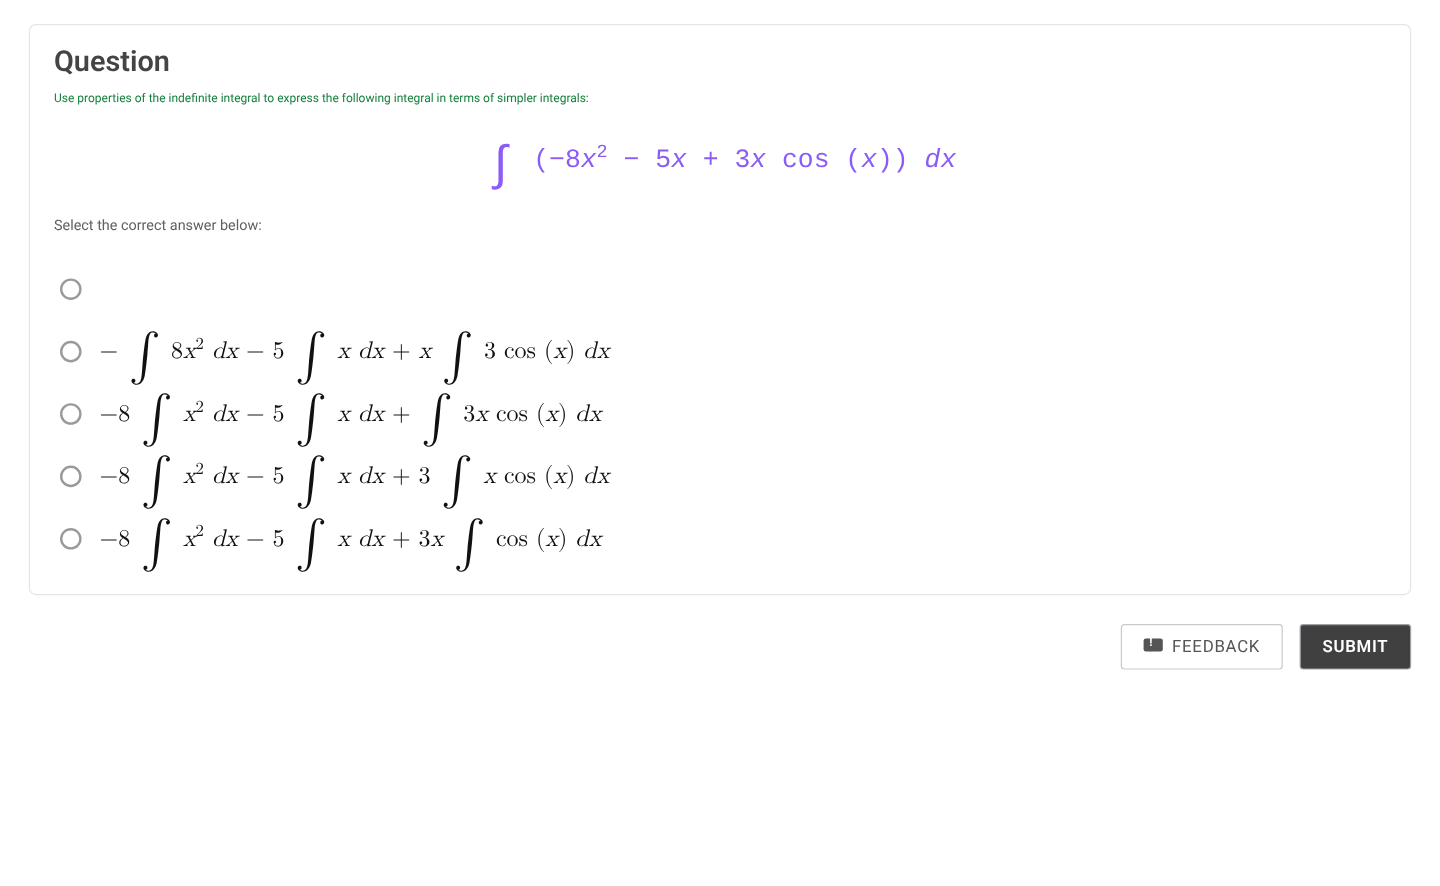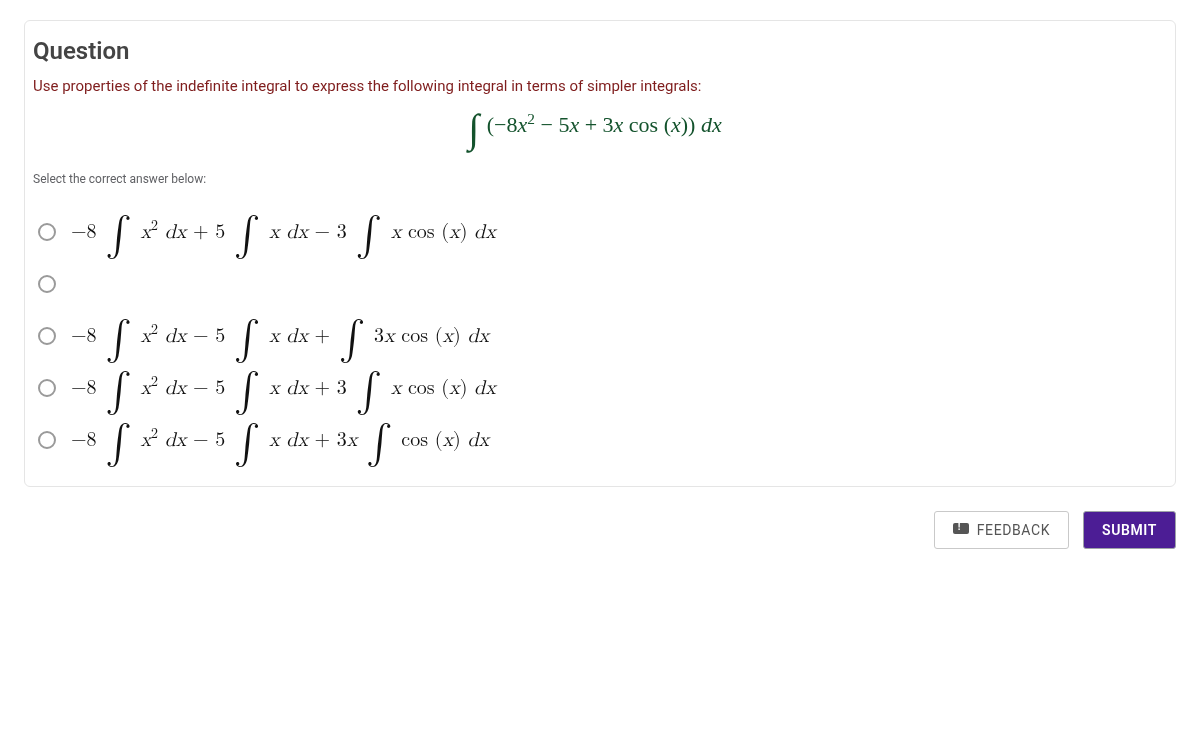--- a/index.html
+++ b/index.html
@@ -6,38 +6,38 @@
   body {
     margin: 0;
     font-family: -apple-system, BlinkMacSystemFont, "Segoe UI", Roboto, "Helvetica Neue", Arial, sans-serif;
     background: #fff;
     color: #333;
     padding: 20px 24px;
   }
   .card {
     border: 1px solid #e5e5e5;
     border-radius: 6px;
-    padding: 16px 20px 24px 8px;
+    padding: 16px 20px 24px 20px;
   }
   .q-title {
     font-size: 24px;
     font-weight: 600;
     color: #444;
     margin: 0 0 12px 0;
   }
   .q-prompt {
-    color: #7f1d1d;
-    font-size: 15px;
-    margin: 0 0 16px 0;
+    color: #15803d;
+    font-size: 10px;
+    margin: 0 0 32px 0;
   }
   .main-math {
     text-align: center;
     font-size: 22px;
-    font-family: Liberation Serif, serif;
-    color: #14532d;
+    font-family: Liberation Mono, monospace;
+    color: #8b5cf6;
     margin: 0 0 36px 0;
     line-height: 1;
   }
   .select-label {
     color: #606165;
     font-size: 12px;
     margin: 0 0 20px 0;
   }
   .options { display: flex; flex-direction: column; gap: 4px; }
   .option {
@@ -83,21 +83,21 @@
     background: #fff;
     color: #555;
     font-size: 14px;
     letter-spacing: 0.6px;
     padding: 10px 18px;
     border-radius: 3px;
     cursor: pointer;
     font-family: inherit;
   }
   .btn.submit {
-    background: #4c1d95;
+    background: #404040;
     color: #fff;
     border: 1px solid #9ea3a7;
     font-weight: 600;
   }
   .feedback-icon {
     width: 16px; height: 14px;
     display: inline-block;
     position: relative;
   }
   .feedback-icon::before {
@@ -132,25 +132,25 @@
   <p class="q-prompt">Use properties of the indefinite integral to express the following integral in terms of simpler integrals:</p>
 
   <div class="main-math"><span class="intg">∫</span> (−8<i>x</i><span class="sup">2</span> − 5<i>x</i> + 3<i>x</i> cos (<i>x</i>)) <i>dx</i></div>
 
   <p class="select-label">Select the correct answer below:</p>
 
   <div class="options">
 
     <label class="option">
       <input type="radio" name="ans" class="radio" style="">
-      <span class="opt-math">−8 <span class="intg">∫</span> <i>x</i><span class="sup">2</span> <i>dx</i> + 5 <span class="intg">∫</span> <i>x</i> <i>dx</i> − 3 <span class="intg">∫</span> <i>x</i> cos (<i>x</i>) <i>dx</i></span>
     </label>
 
     <label class="option">
       <input type="radio" name="ans" class="radio" style="">
+      <span class="opt-math">− <span class="intg">∫</span> 8<i>x</i><span class="sup">2</span> <i>dx</i> − 5 <span class="intg">∫</span> <i>x</i> <i>dx</i> + <i>x</i> <span class="intg">∫</span> 3 cos (<i>x</i>) <i>dx</i></span>
     </label>
 
     <label class="option">
       <input type="radio" name="ans" class="radio" style="">
       <span class="opt-math">−8 <span class="intg">∫</span> <i>x</i><span class="sup">2</span> <i>dx</i> − 5 <span class="intg">∫</span> <i>x</i> <i>dx</i> + <span class="intg">∫</span> 3<i>x</i> cos (<i>x</i>) <i>dx</i></span>
     </label>
 
     <label class="option">
       <input type="radio" name="ans" class="radio" style="">
       <span class="opt-math">−8 <span class="intg">∫</span> <i>x</i><span class="sup">2</span> <i>dx</i> − 5 <span class="intg">∫</span> <i>x</i> <i>dx</i> + 3 <span class="intg">∫</span> <i>x</i> cos (<i>x</i>) <i>dx</i></span>

